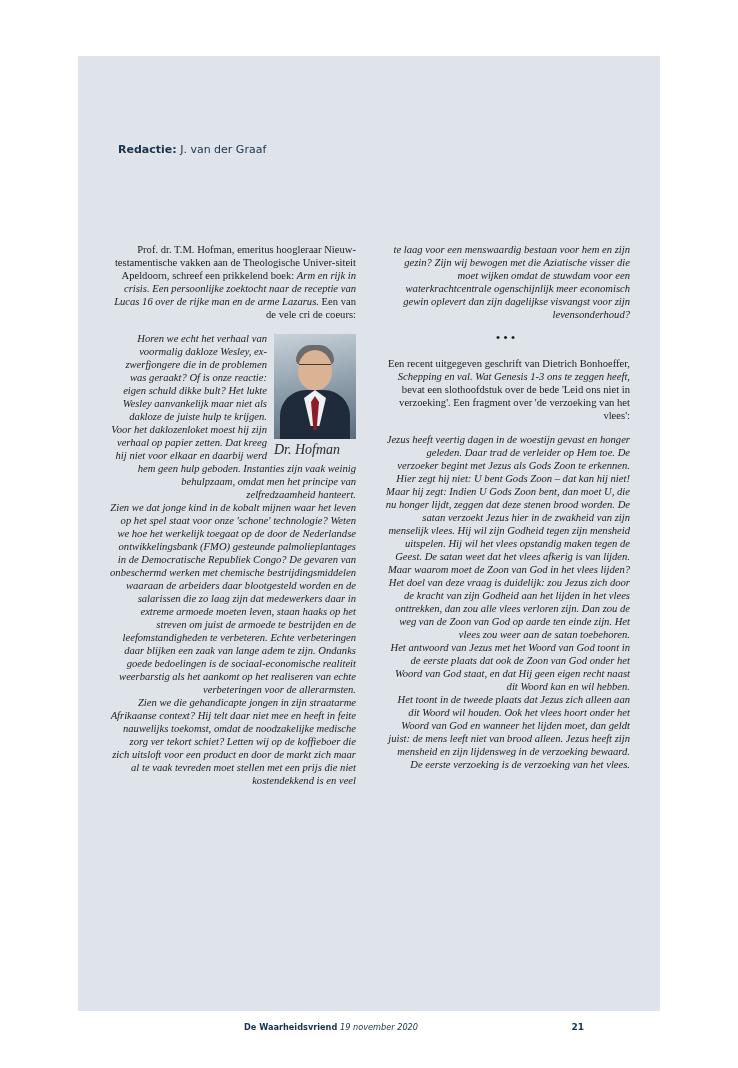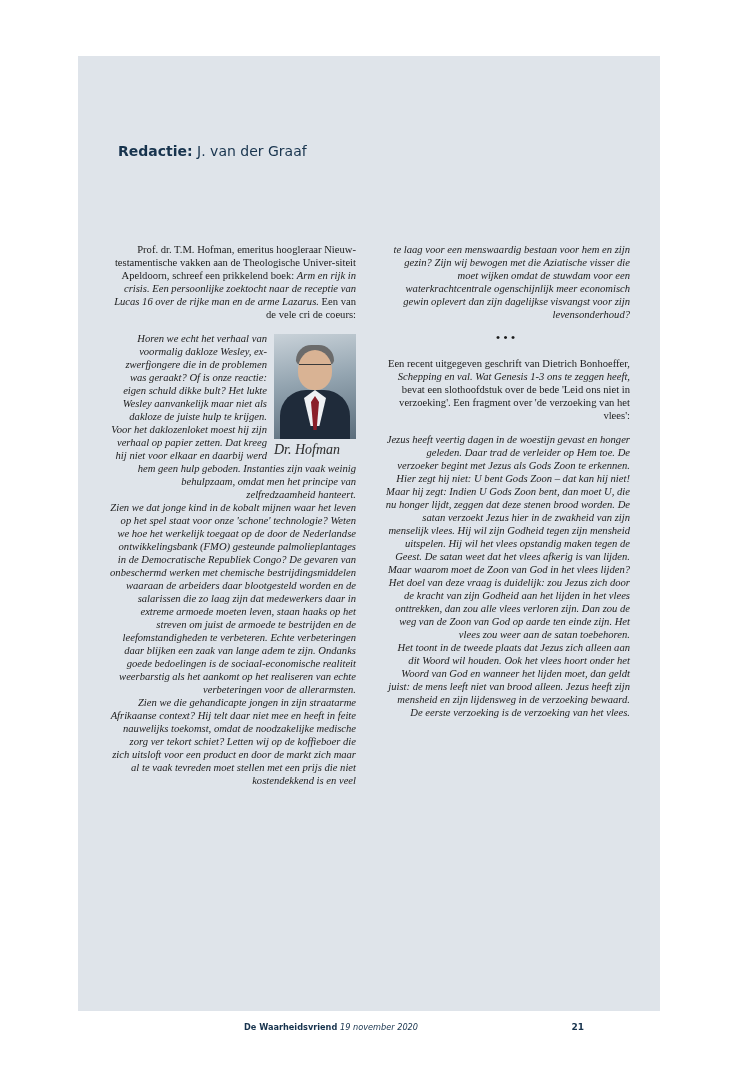--- a/index.html
+++ b/index.html
@@ -63,21 +63,21 @@
     font-size: 39px;
     line-height: 46px;
     color: #ffffff;
     letter-spacing: 0.3px;
   }
   .redactie {
     position: absolute;
     left: 118px;
     top: 143px;
     font-family: "DejaVu Sans", sans-serif;
-    font-size: 14px;
+    font-size: 11px;
     color: #17334d;
     z-index: 3;
   }
   .redactie b { font-weight: bold; }
 
   
   .cols {
     position: absolute;
     left: 110px;
     top: 243px;
@@ -243,20 +243,21 @@
       <p class="body italic">te laag voor een menswaardig bestaan voor hem en zijn gezin? Zijn wij bewogen met die Aziatische visser die moet wijken omdat de stuwdam voor een waterkrachtcentrale ogenschijnlijk meer economisch gewin oplevert dan zijn dagelijkse visvangst voor zijn levensonderhoud?</p>
 
       <div class="dots">•••</div>
 
       <p class="body" style="margin-bottom:11px;">
         <span>Een recent uitgegeven geschrift van Dietrich Bonhoeffer, </span><em>Schepping en val. Wat Genesis 1-3 ons te zeggen heeft,</em><span> bevat een slothoofdstuk over de bede 'Leid ons niet in verzoeking'. Een fragment over 'de verzoeking van het vlees':</span>
       </p>
 
       <p class="body italic">Jezus heeft veertig dagen in de woestijn gevast en honger geleden. Daar trad de verleider op Hem toe. De verzoeker begint met Jezus als Gods Zoon te erkennen. Hier zegt hij niet: U bent Gods Zoon – dat kan hij niet! Maar hij zegt: Indien U Gods Zoon bent, dan moet U, die nu honger lijdt, zeggen dat deze stenen brood worden. De satan verzoekt Jezus hier in de zwakheid van zijn menselijk vlees. Hij wil zijn Godheid tegen zijn mensheid uitspelen. Hij wil het vlees opstandig maken tegen de Geest. De satan weet dat het vlees afkerig is van lijden.</p>
       <p class="body italic">Maar waarom moet de Zoon van God in het vlees lijden? Het doel van deze vraag is duidelijk: zou Jezus zich door de kracht van zijn Godheid aan het lijden in het vlees onttrekken, dan zou alle vlees verloren zijn. Dan zou de weg van de Zoon van God op aarde ten einde zijn. Het vlees zou weer aan de satan toebehoren.</p>
+      <p class="body italic">Het antwoord van Jezus met het Woord van God toont in de eerste plaats dat ook de Zoon van God onder het Woord van God staat, en dat Hij geen eigen recht naast dit Woord kan en wil hebben.</p>
       <p class="body italic">Het toont in de tweede plaats dat Jezus zich alleen aan dit Woord wil houden. Ook het vlees hoort onder het Woord van God en wanneer het lijden moet, dan geldt juist: de mens leeft niet van brood alleen. Jezus heeft zijn mensheid en zijn lijdensweg in de verzoeking bewaard. De eerste verzoeking is de verzoeking van het vlees.</p>
     </div>
   </div>
 
   <div class="footer">
     <div class="footer-center">
       <span class="bold">De Waarheidsvriend</span>
       <span class="it">19 november 2020</span>
     </div>
     <div class="page-num">21</div>

